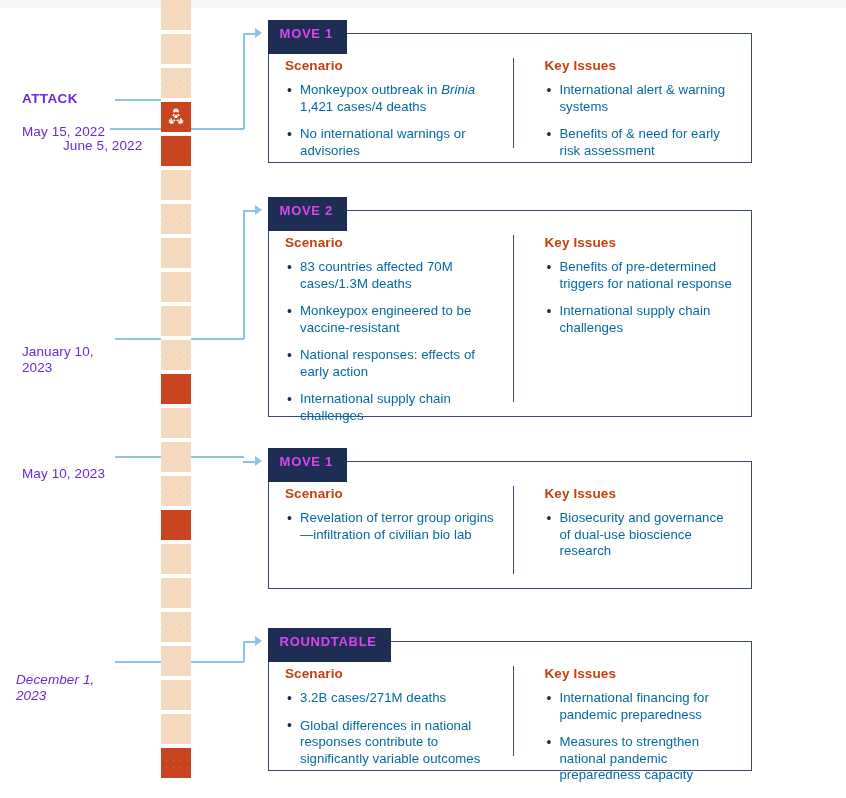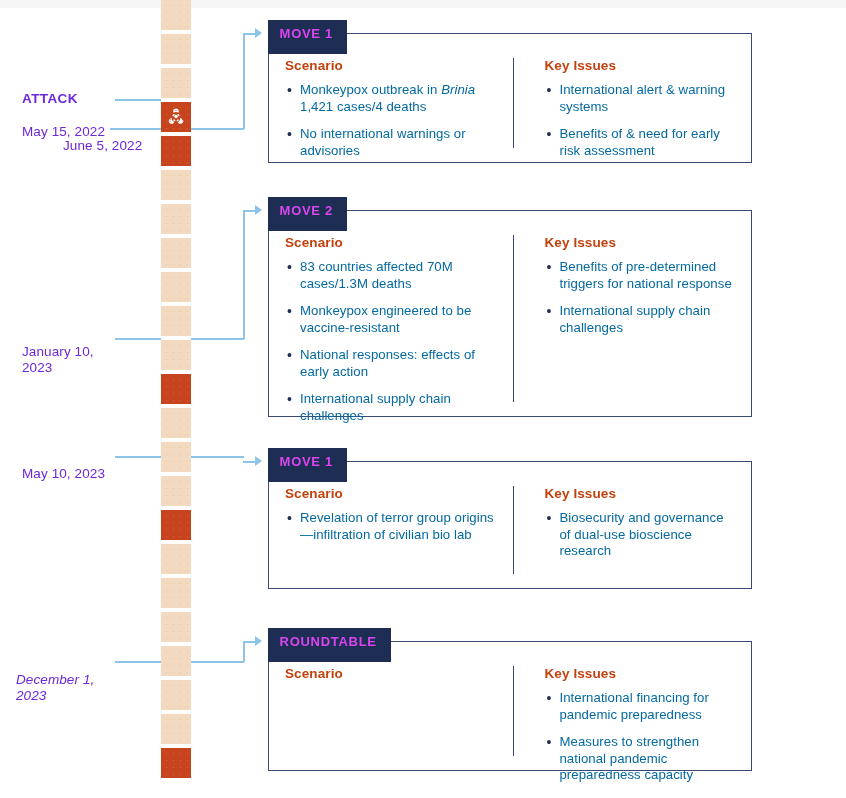--- a/index.html
+++ b/index.html
@@ -331,20 +331,24 @@
           </ul>
       </div>
     </div>
   </div>
 
   <div class="card" style="left:268px; top:641px; width:484px; height:130px;">
     <div class="card-header">ROUNDTABLE</div>
     <div class="card-body">
       <div class="col col-scenario">
         <div class="col-title">Scenario</div>
+        <ul class="bullets">
+            <li>3.2B cases/271M deaths</li>
+            <li>Global differences in national responses contribute to significantly variable outcomes</li>
+          </ul>
       </div>
       <div class="col col-issues">
         <div class="col-title">Key Issues</div>
         <ul class="bullets">
             <li>International financing for pandemic preparedness</li>
             <li>Measures to strengthen national pandemic preparedness capacity</li>
           </ul>
       </div>
     </div>
   </div>

